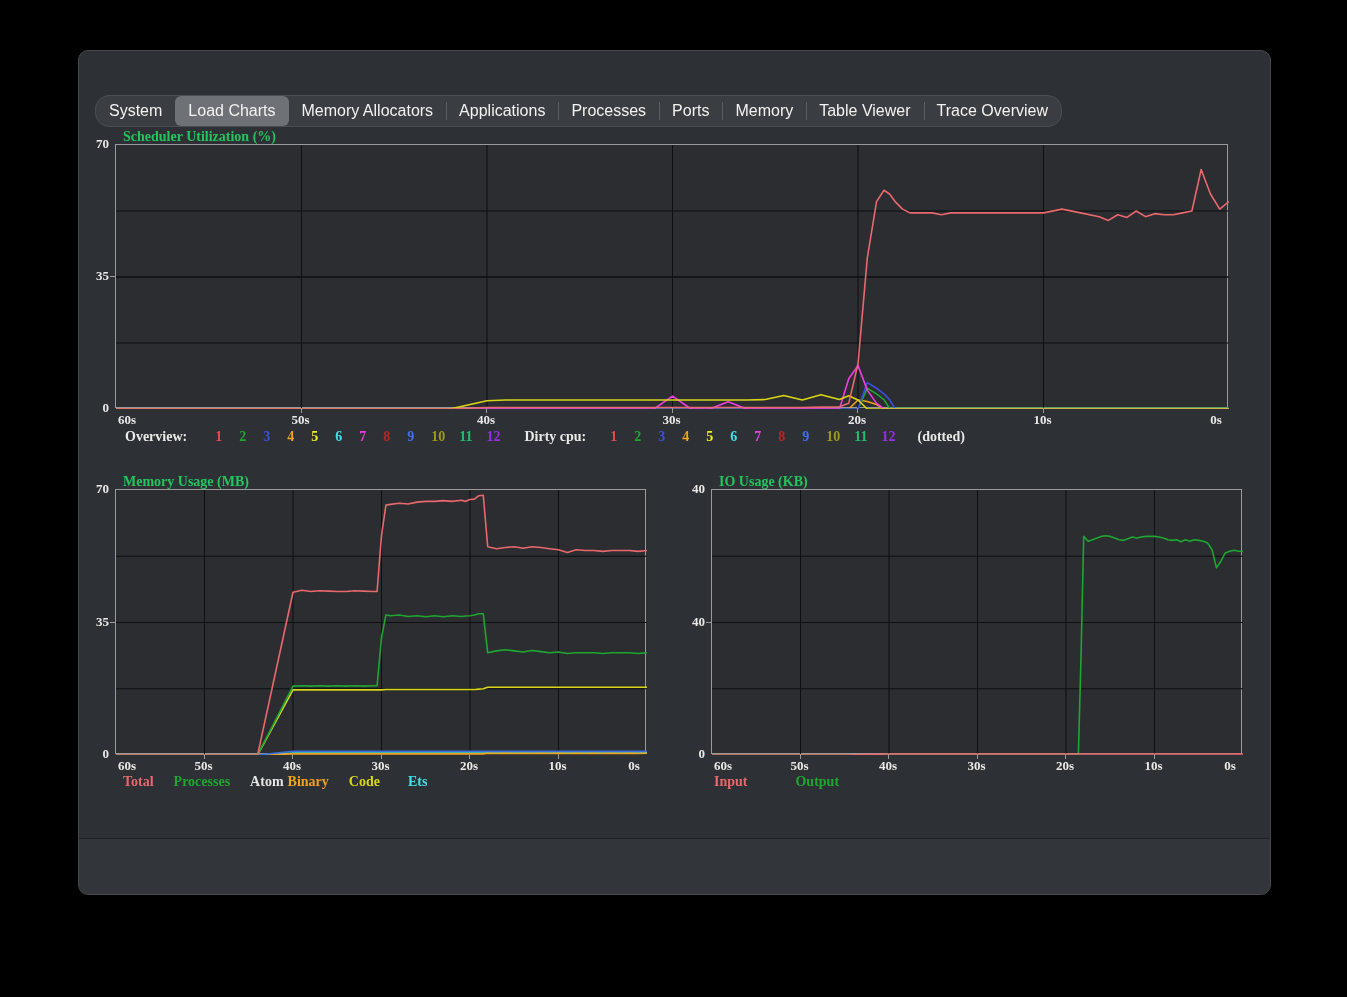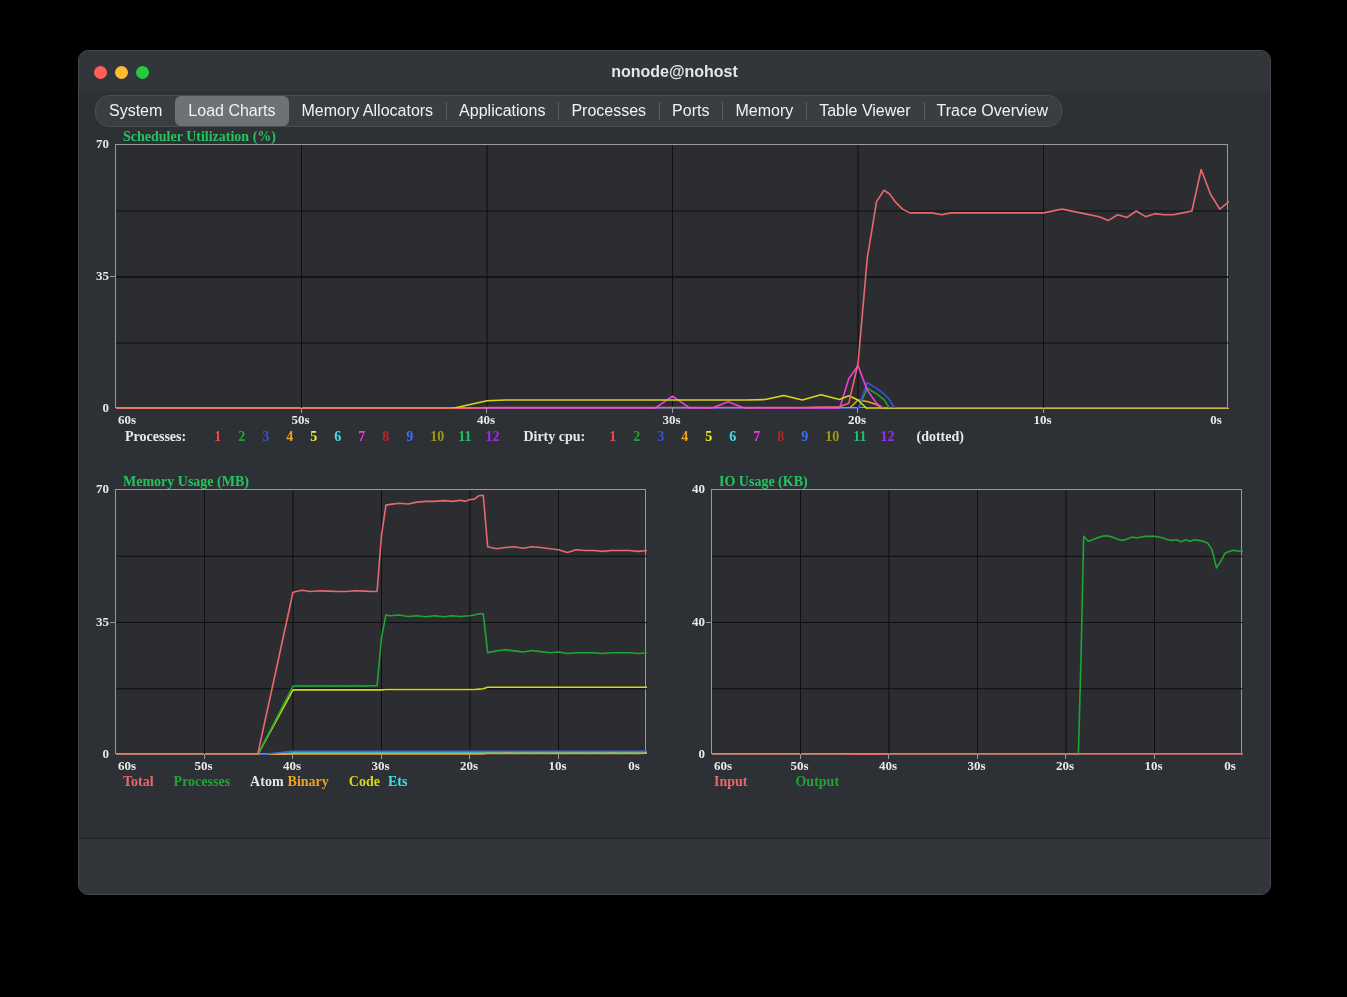--- a/index.html
+++ b/index.html
@@ -173,26 +173,20 @@
     margin-right: 0px;
   }
 
   svg { display: block; }
 </style>
 </head>
 <body>
 
 <div id="app-window">
 
-  <div id="titlebar">
-    <div class="traffic" id="btn-close"></div>
-    <div class="traffic" id="btn-min"></div>
-    <div class="traffic" id="btn-max"></div>
-    <div id="window-title">nonode@nohost</div>
-  </div>
 
   <div id="tabbar-wrap">
     <div id="tabbar">
         <div class="tab">System</div>
         <div class="tab selected">Load Charts</div>
         <div class="tab">Memory Allocators</div>
         <div class="tab">Applications</div>
         <div class="tab">Processes</div>
         <div class="tab">Ports</div>
         <div class="tab">Memory</div>
@@ -237,21 +231,21 @@
           <div class="xtick" style="top: 283px; width: 40px; text-align: center; left: 572.5px;">30s</div>
           <div style="position: absolute; left: 592.5px; top: 279px; width: 1px; height: 5px; background: rgb(154, 154, 154);"></div>
           <div class="xtick" style="top: 283px; width: 40px; text-align: center; left: 758px;">20s</div>
           <div style="position: absolute; left: 778px; top: 279px; width: 1px; height: 5px; background: rgb(154, 154, 154);"></div>
           <div class="xtick" style="top: 283px; width: 40px; text-align: center; left: 943.5px;">10s</div>
           <div style="position: absolute; left: 963.5px; top: 279px; width: 1px; height: 5px; background: rgb(154, 154, 154);"></div>
           <div class="xtick" style="top: 283px; width: 40px; text-align: center; left: 1117px;">0s</div>
         </div>
       <div id="scheduler-legend">
           <div class="legend-row" style="left: 46px; top: 300px;">
-            <span class="legend-label" style="margin-right: 28px;">Processes:</span>
+            <span class="legend-label" style="margin-right: 28px;">Overview:</span>
             <span class="legend-item" style="color: rgb(232, 73, 79); margin-right: 17px;">1</span>
             <span class="legend-item" style="color: rgb(31, 166, 49); margin-right: 17px;">2</span>
             <span class="legend-item" style="color: rgb(59, 79, 221); margin-right: 17px;">3</span>
             <span class="legend-item" style="color: rgb(240, 163, 27); margin-right: 17px;">4</span>
             <span class="legend-item" style="color: rgb(242, 236, 30); margin-right: 17px;">5</span>
             <span class="legend-item" style="color: rgb(63, 226, 234); margin-right: 17px;">6</span>
             <span class="legend-item" style="color: rgb(239, 62, 224); margin-right: 17px;">7</span>
             <span class="legend-item" style="color: rgb(181, 38, 38); margin-right: 17px;">8</span>
             <span class="legend-item" style="color: rgb(63, 110, 240); margin-right: 17px;">9</span>
             <span class="legend-item" style="color: rgb(157, 154, 23); margin-right: 14px;">10</span>
@@ -313,21 +307,21 @@
           <div class="xtick" style="top: 284px; width: 40px; text-align: center; left: 458.5px;">10s</div>
           <div style="position: absolute; left: 478.5px; top: 280px; width: 1px; height: 5px; background: rgb(154, 154, 154);"></div>
           <div class="xtick" style="top: 284px; width: 40px; text-align: center; left: 535px;">0s</div>
         </div>
       <div id="memory-legend">
           <div class="legend-row" style="left: 44px; top: 300px;">
             <span class="legend-item" style="color: rgb(232, 104, 109); margin-right: 20px;">Total</span>
             <span class="legend-item" style="color: rgb(31, 166, 49); margin-right: 20px;">Processes</span>
             <span class="legend-item" style="color: #e5e5e5; margin-right: 4px;">Atom</span>
             <span class="legend-item" style="color: rgb(240, 163, 27); margin-right: 20px;">Binary</span>
-            <span class="legend-item" style="color: rgb(217, 214, 23); margin-right: 8px;">Code</span>
+            <span class="legend-item" style="color: rgb(217, 214, 23); margin-right: 28px;">Code</span>
             <span class="legend-item" style="color: rgb(63, 226, 234); margin-right: 20px;">Ets</span>
           </div>
         </div>
     </div>
 
     <div class="panel" id="panel-io" style="left:596px;top:345px;width:595px;height:340px;">
       <div class="panel-title" style="left:44px;top:0px;">IO Usage (KB)</div>
       <div id="io-plot-host">
           <div class="plot" style="left: 36px; top: 15px; width: 531px; height: 265px;">
             <svg width="531" height="265" style="position: absolute; left: 0px; top: 0px;">

